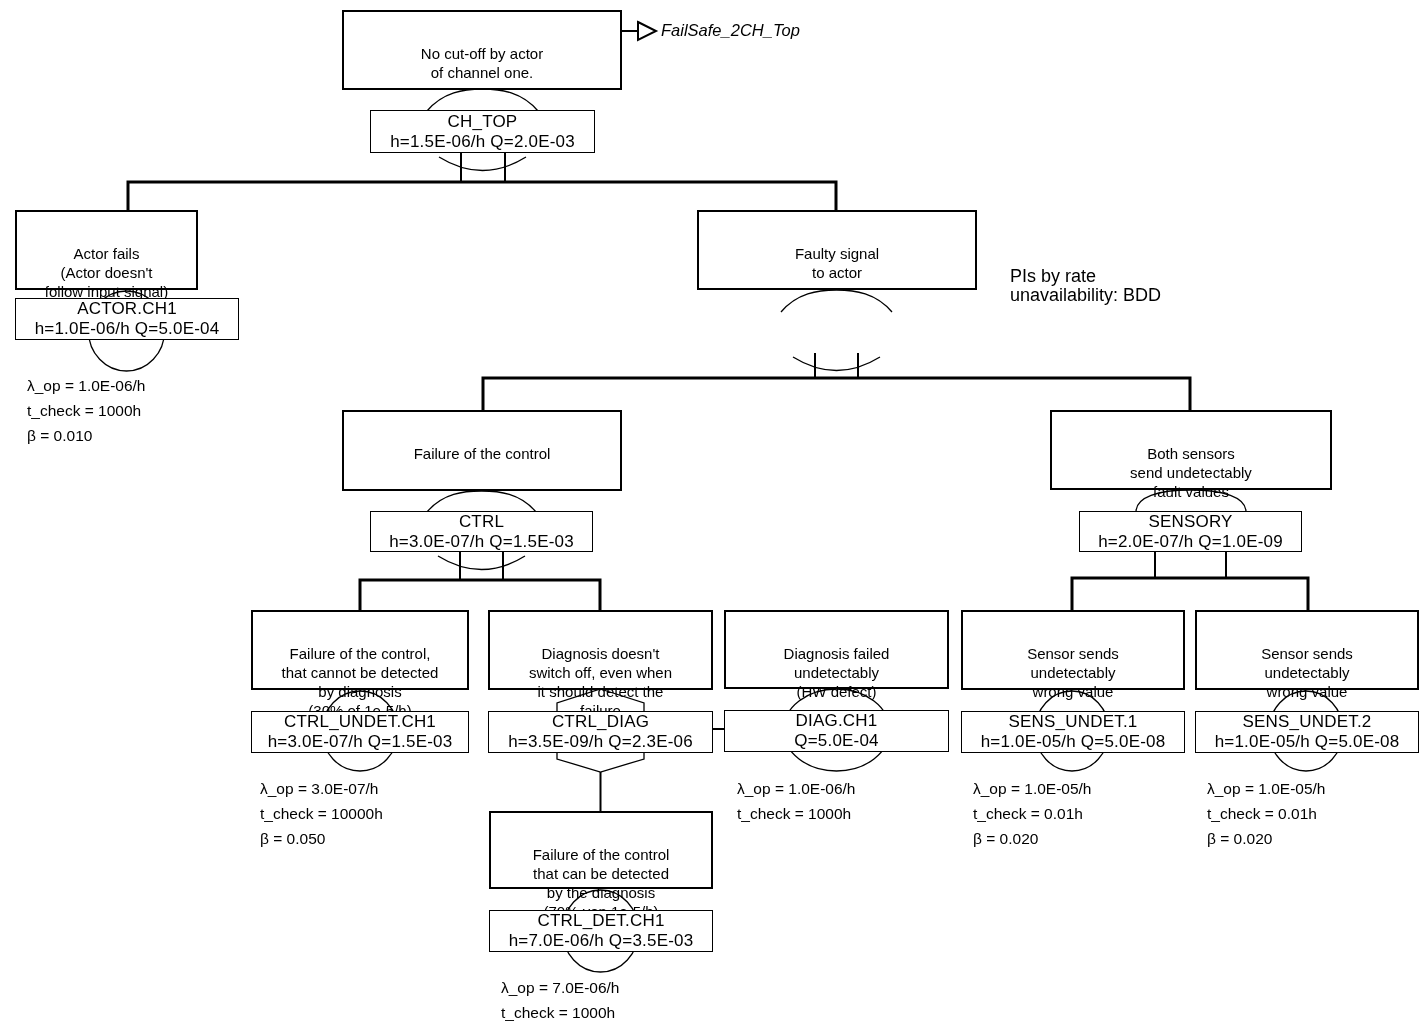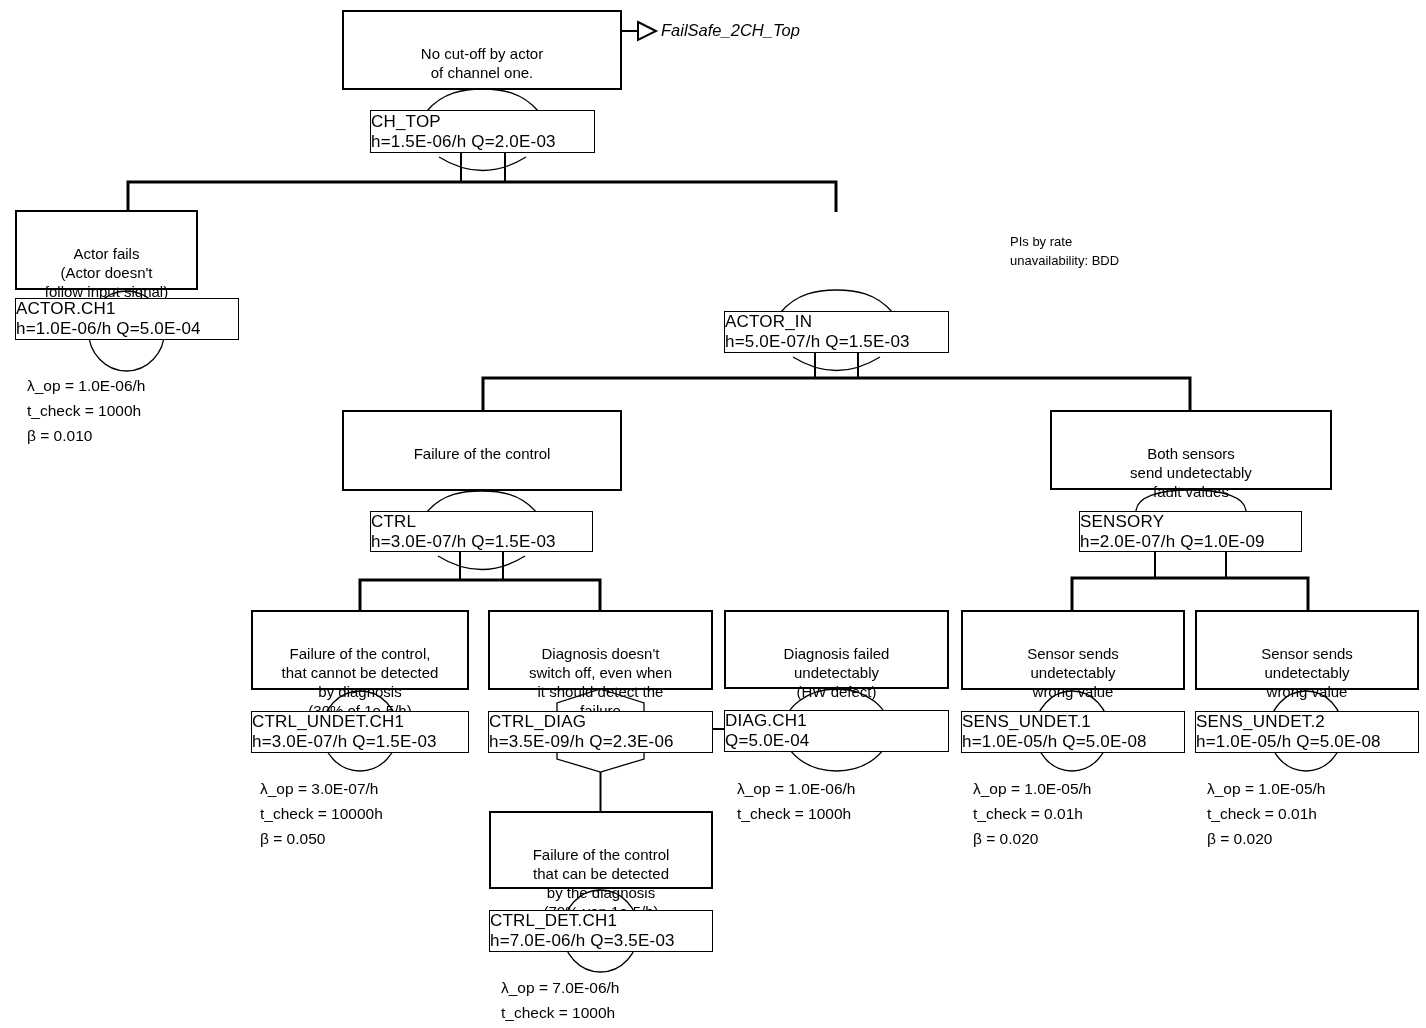--- a/index.html
+++ b/index.html
@@ -2,27 +2,27 @@
 <html><head>
 <meta charset="utf-8">
 <style>
   html,body{margin:0;padding:0;background:#fff;}
   body{font-family:"Liberation Sans",sans-serif;color:#000;}
   #stage{position:relative;width:1426px;height:1028px;background:#fff;overflow:hidden;}
   #wires{position:absolute;left:0;top:0;z-index:1;}
   .evt{position:absolute;border:2px solid #000;background:#fff;text-align:center;
        font-size:15px;line-height:19px;padding-top:13px;white-space:pre-line;
        z-index:2;box-sizing:border-box;}
-  .gatebox{position:absolute;border:1.6px solid #000;background:#fff;
+  .gatebox{position:absolute;border:1.6px solid #000;background:#fff;text-align:center;
        font-size:17px;line-height:20px;display:flex;flex-direction:column;justify-content:center;
        z-index:2;box-sizing:border-box;letter-spacing:0.2px;}
   .params{position:absolute;font-size:15.5px;line-height:25px;
        white-space:pre-line;z-index:2;}
   .info-main{position:absolute;font-size:16.5px;line-height:23.5px;white-space:pre-line;z-index:2;}
-  .info-small{position:absolute;font-size:13px;line-height:19px;white-space:pre-line;z-index:2;}
+  .info-small{position:absolute;font-size:18px;line-height:19px;white-space:pre-line;z-index:2;margin-top:35px;}
   .xferlabel{position:absolute;font-size:16.5px;z-index:2;font-style:italic;}
   svg path, svg ellipse, svg line{stroke:#000;fill:none;}
 </style>
 </head>
 <body>
 
 <div id="stage">
 
   <svg id="wires" width="1426" height="1028">
 
@@ -82,23 +82,23 @@
 follow input signal)</span>
   </div>
   <div class="gatebox" style="left:15px;top:298px;width:224px;height:42px">
     <span>ACTOR.CH1</span>
     <span>h=1.0E-06/h Q=5.0E-04</span>
   </div>
   <div class="params" style="left:27px;top:373px;width:200px">λ_op = 1.0E-06/h
 t_check = 1000h
 β = 0.010</div>
 
-  <div class="gatebox" style="left:724px;top:311px;width:225px;height:42px">
-    <span>ACTOR_IN</span>
-    <span>h=5.0E-07/h Q=1.5E-03</span>
+  <div class="evt" style="left:697px;top:210px;width:280px;height:80px">
+    <span>Faulty signal
+to actor</span>
   </div>
 
   <div class="evt" style="left:342px;top:410px;width:280px;height:81px">
     <span>Failure of the control</span>
   </div>
   <div class="gatebox" style="left:370px;top:511px;width:223px;height:41px">
     <span>CTRL</span>
     <span>h=3.0E-07/h Q=1.5E-03</span>
   </div>
 

